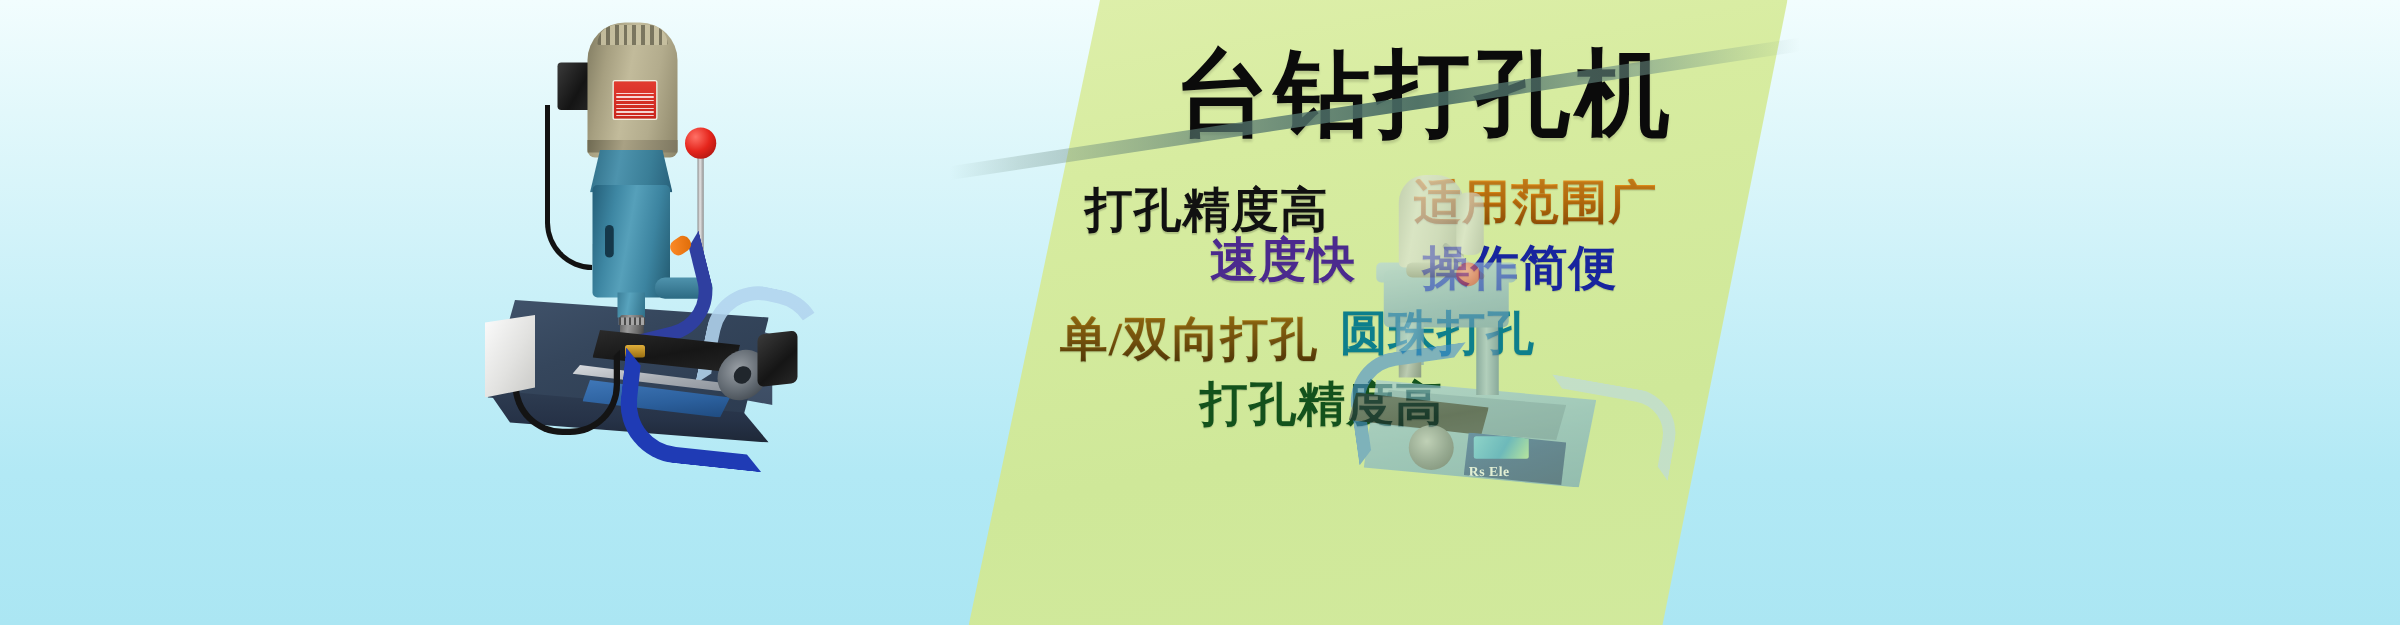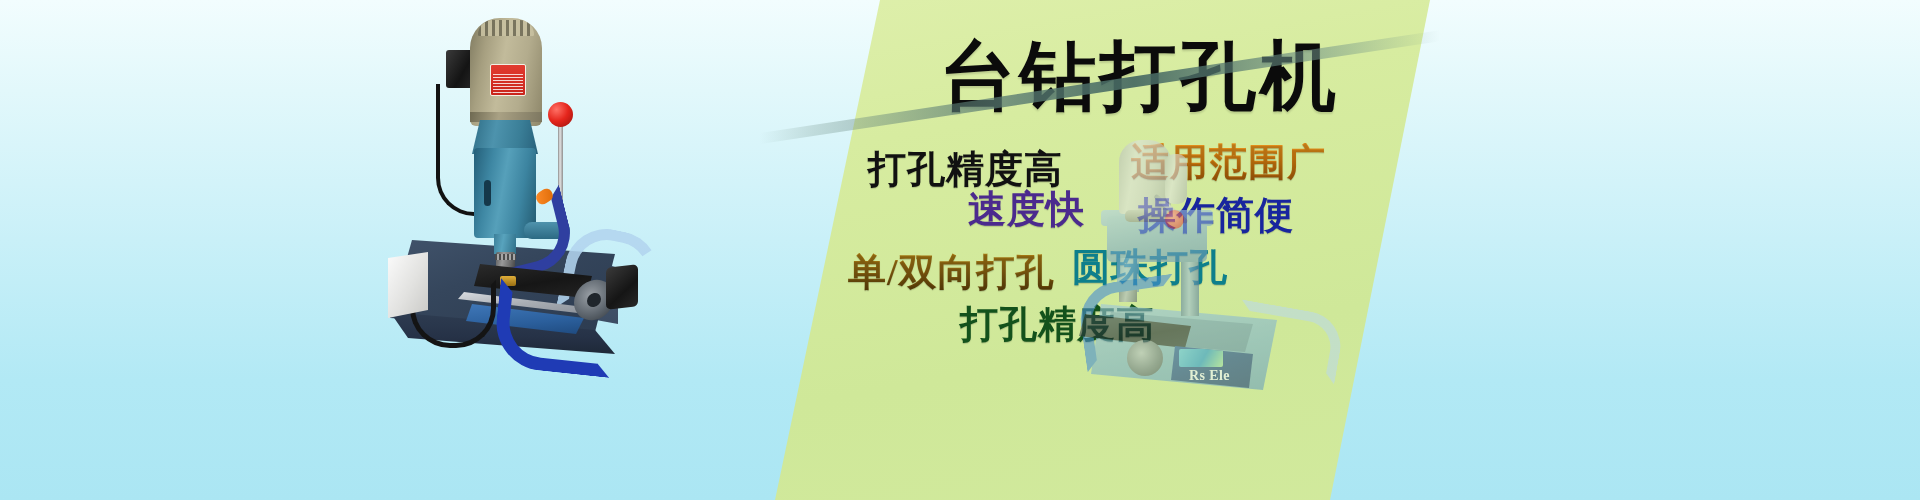--- a/index.html
+++ b/index.html
@@ -353,23 +353,23 @@
     background:linear-gradient(160deg,#2a5ea8,#20498a 50%,#1b3d75);
     clip-path:polygon(4px 0,82px 8px,78px 42px,0 34px);
     overflow:hidden;
   }
   .mr-box-art{
     position:absolute; left:8px; top:3px; width:44px; height:18px;
     background:linear-gradient(120deg,#63c6e8,#2e9bd0 55%,#a6e3a1);
     border-radius:2px;
   }
   .mr-box-txt{
-    position:absolute; left:18px; bottom:4px;
+    position:absolute; left:4px; bottom:4px;
     font-family:"Liberation Serif","DejaVu Serif",serif;
-    font-size:14px; font-weight:bold; color:#eef4fb; letter-spacing:.4px;
+    font-size:11px; font-weight:bold; color:#eef4fb; letter-spacing:.4px;
     white-space:nowrap;
   }
 </style>
 </head>
 <body>
 
 <div id="banner">
 
   <div class="green-panel"></div>
 

